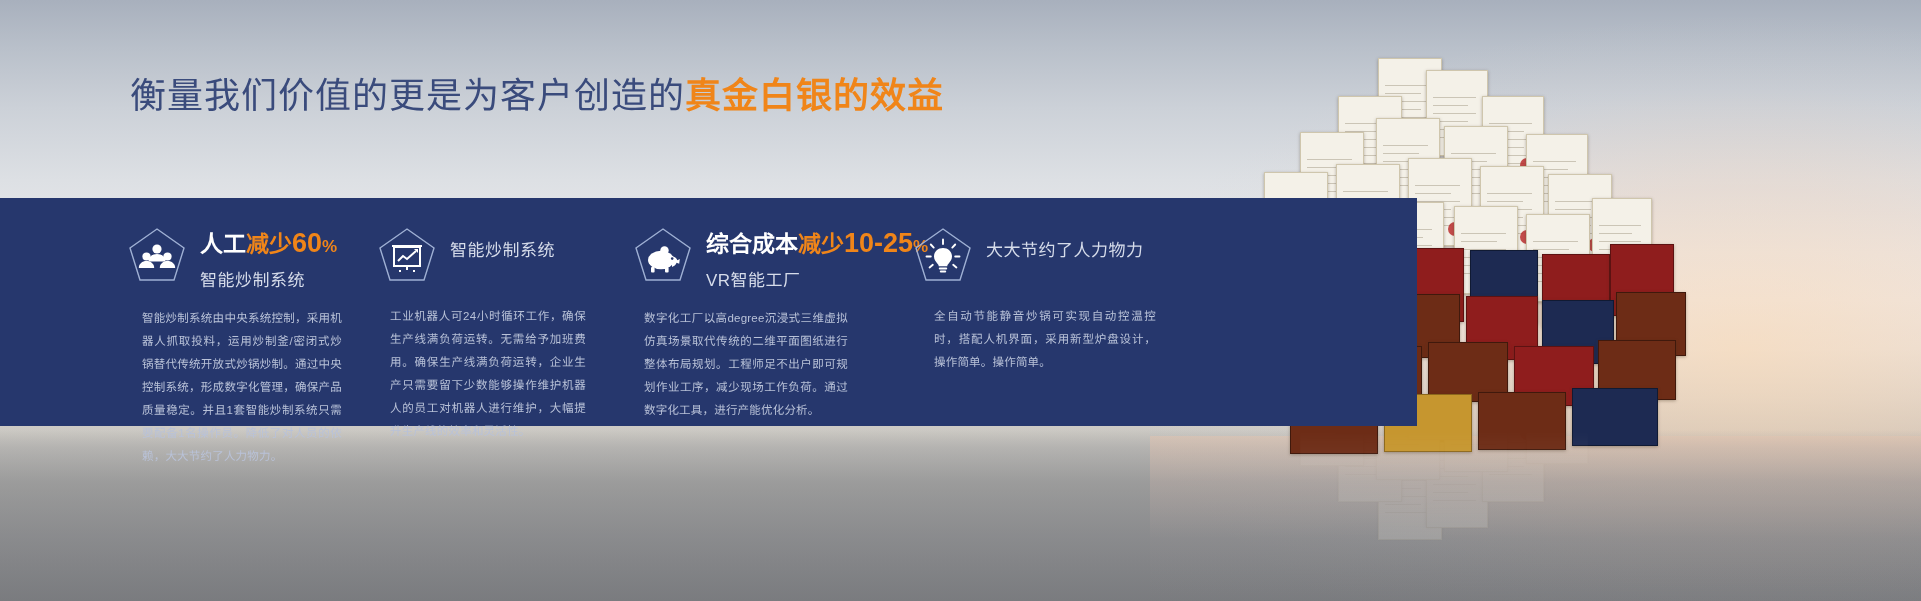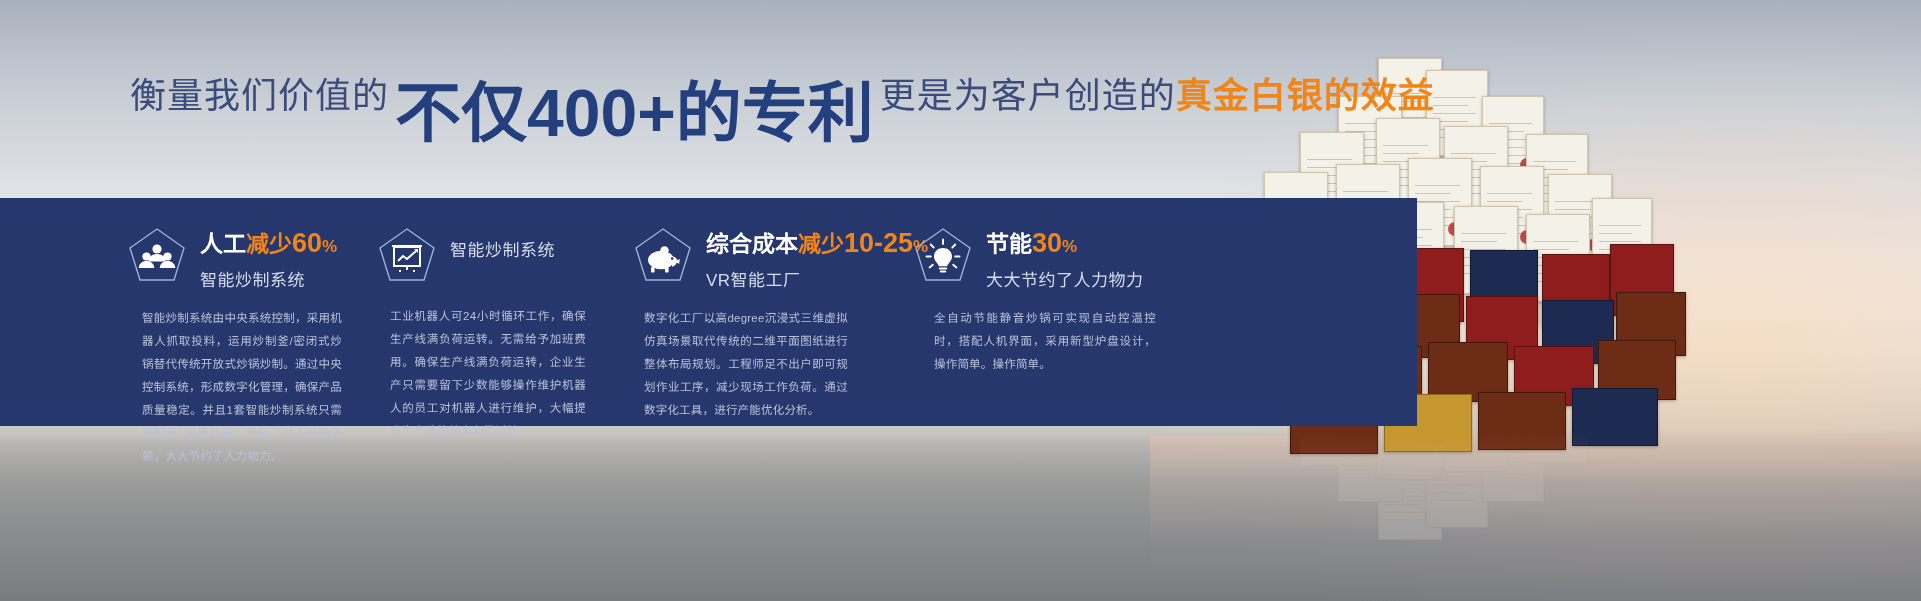--- a/index.html
+++ b/index.html
@@ -632,21 +632,20 @@
       <div class="cert wood" style="left: 248px; top: 344px; width: 86px; height: 56px;">
         <div class="plaque-in"></div>
       </div>
       <div class="cert navy" style="left: 342px; top: 340px; width: 84px; height: 56px;">
         <div class="plaque-in"></div>
       </div>
     </div>
 
   <div class="headline">
     <span class="hl-side">衡量我们价值的</span>
-    <span class="hl-big">不仅400+的专利</span>
     <span class="hl-side">更是为客户创造的</span>
     <span class="hl-accent">真金白银的效益</span>
   </div>
 
   <div class="panel"></div>
 
   <div class="features">
 
     <div class="feature f1">
       <div class="f-head">
@@ -737,23 +736,20 @@
               <line x1="16.8" y1="17.5" x2="19.7" y2="20.6"></line>
               <line x1="41.2" y1="17.5" x2="38.3" y2="20.6"></line>
               <line x1="12.5" y1="29.5" x2="16.8" y2="29.5"></line>
               <line x1="45.5" y1="29.5" x2="41.2" y2="29.5"></line>
               <line x1="15.6" y1="40.5" x2="18.8" y2="37.8"></line>
               <line x1="42.4" y1="40.5" x2="39.2" y2="37.8"></line>
             </g>
           </svg>
         </div>
         <div class="f-titles">
-          <div class="f-title">
-            <span>节能</span><span class="hi"></span><span class="num">30</span><span class="pct">%</span>
-          </div>
           <div class="f-sub">大大节约了人力物力</div>
         </div>
       </div>
       <div class="f-body b4">全自动节能静音炒锅可实现自动控温控时，搭配人机界面，采用新型炉盘设计，操作简单。操作简单。</div>
     </div>
 
   </div>
 </div>
 
 </body></html>

